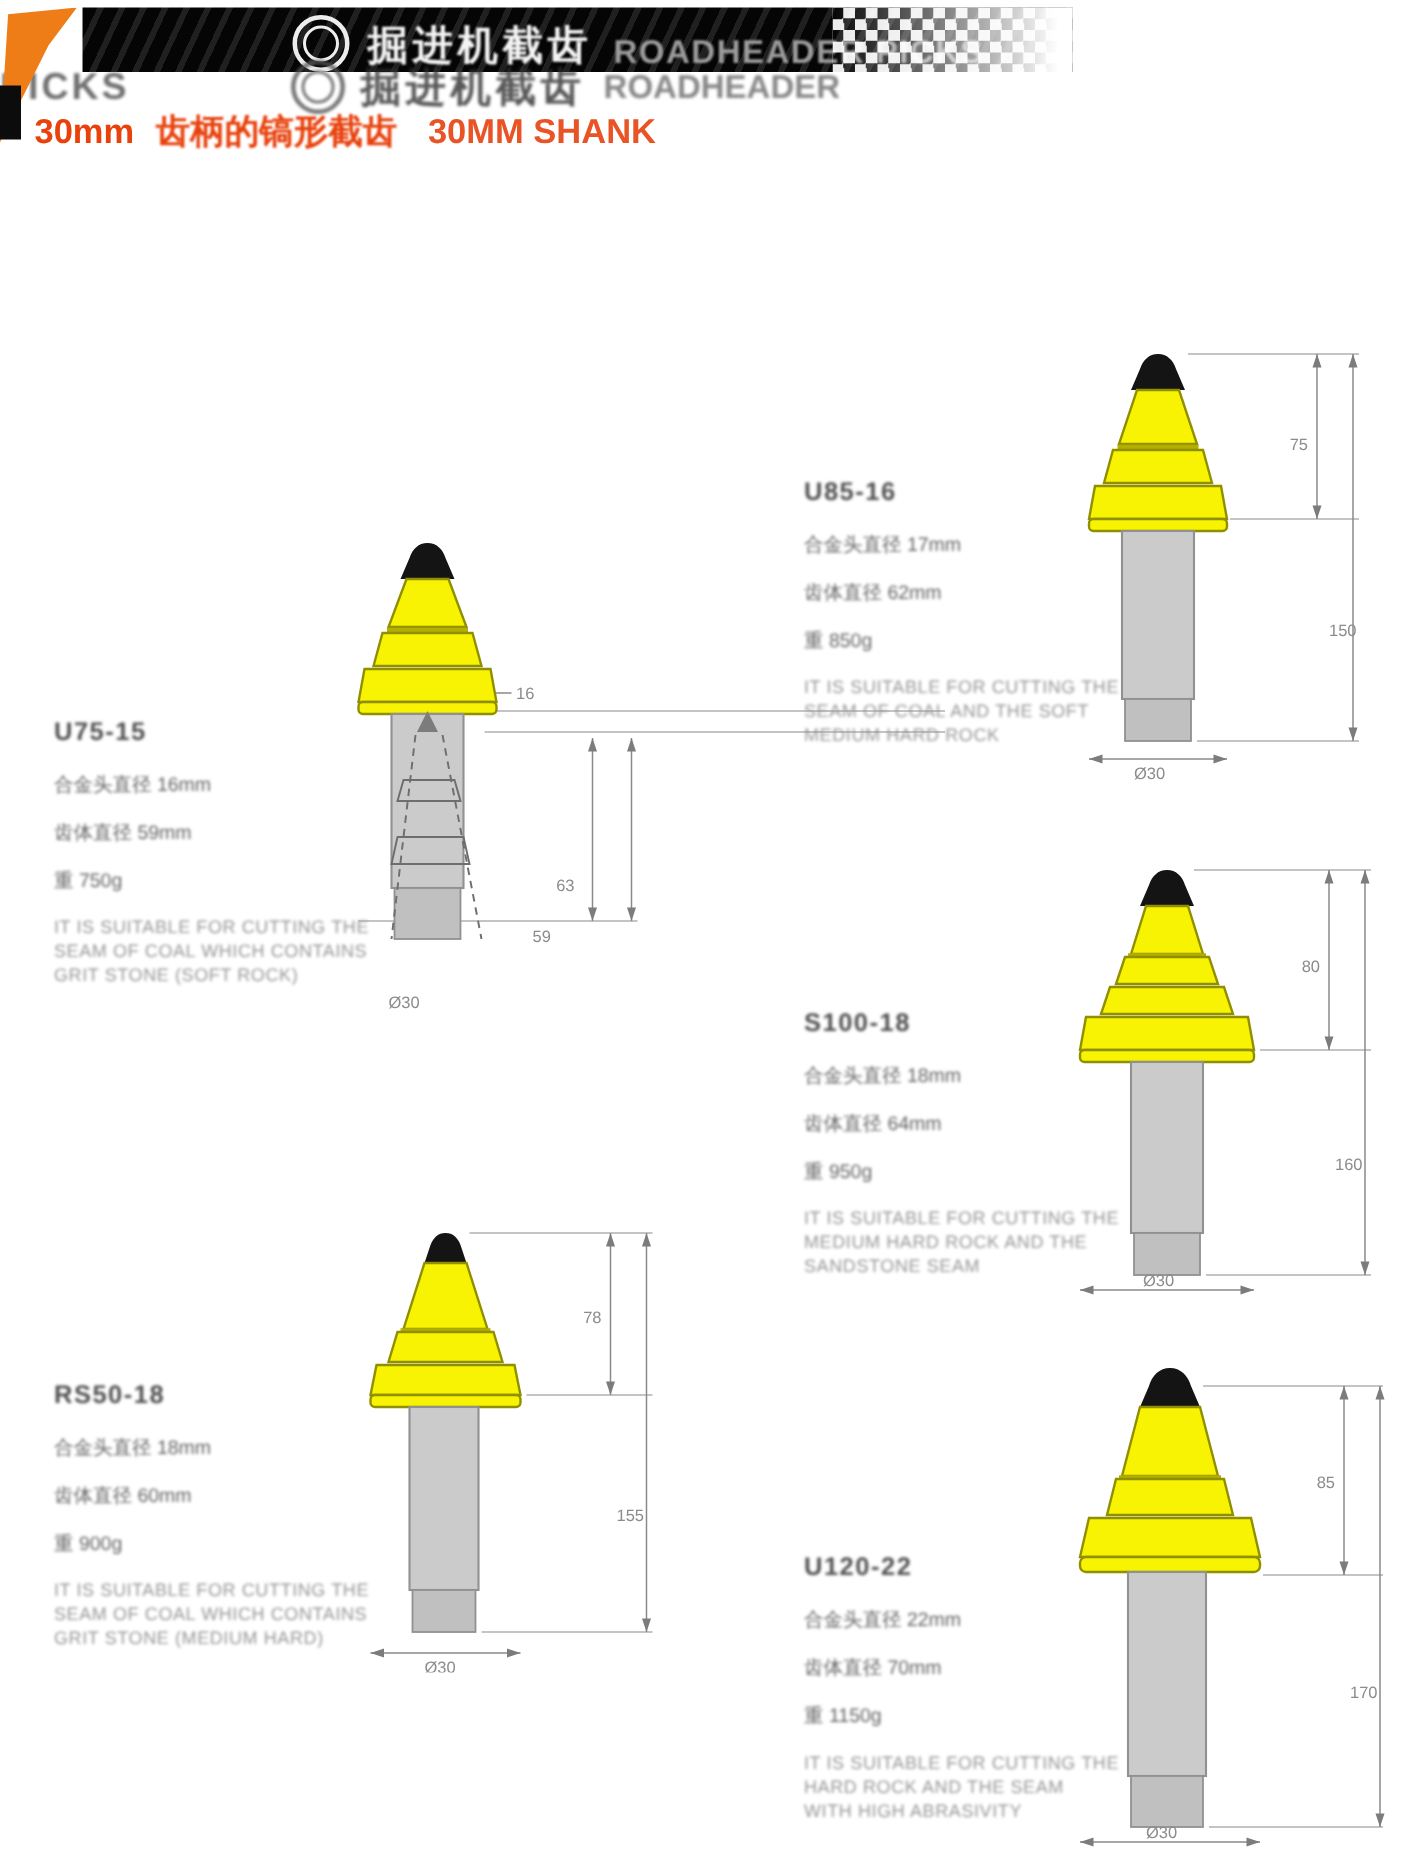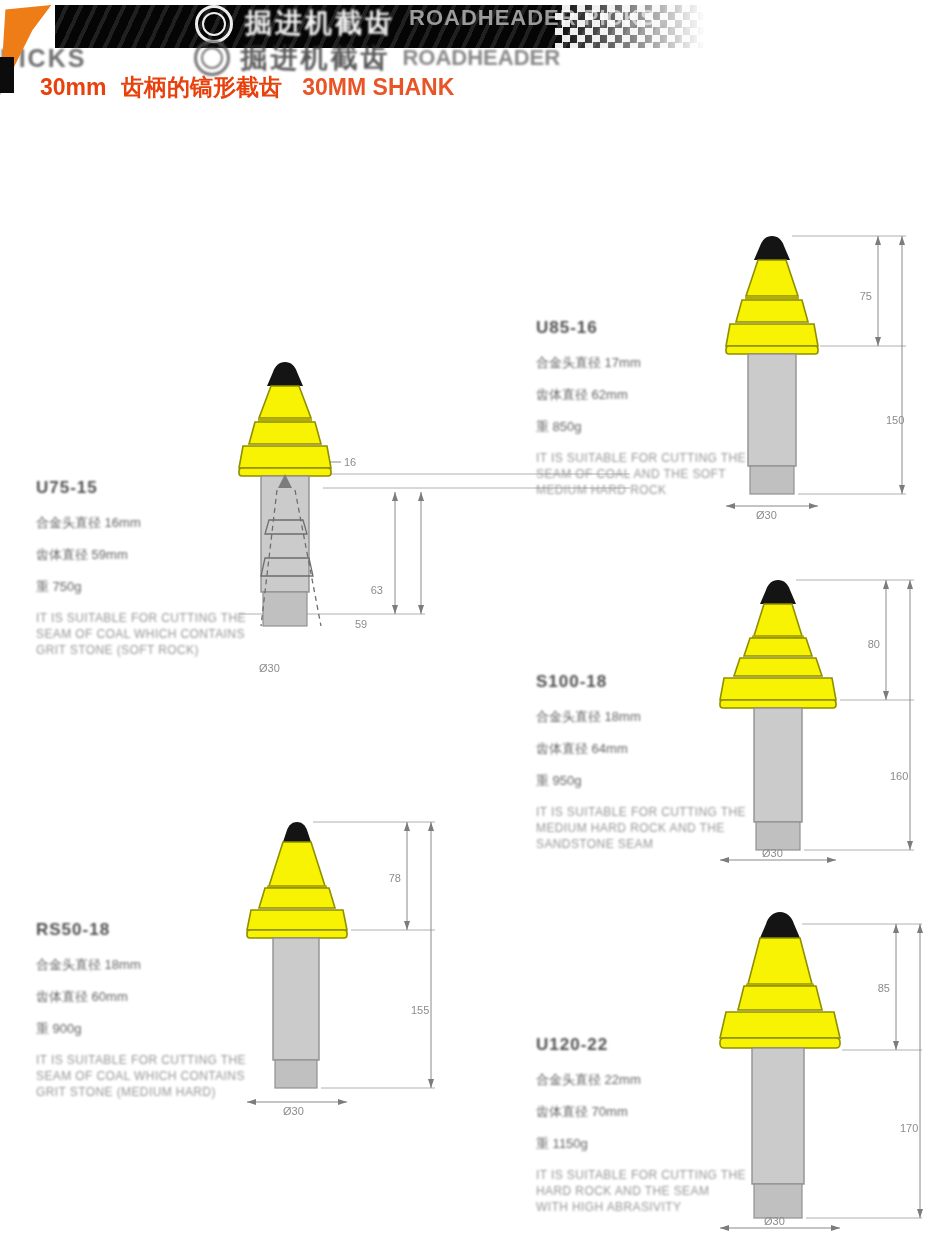--- a/index.html
+++ b/index.html
@@ -2,21 +2,21 @@
 <html><head>
 <meta charset="utf-8">
 <style>
   html,body{margin:0;padding:0}
   body{width:940px;height:1235px;position:relative;background:#fff;
        font-family:"Liberation Sans","DejaVu Sans",sans-serif;overflow:hidden}
 
   
   .banner{position:absolute;left:55px;top:5px;width:660px;height:43px;
           background:repeating-linear-gradient(115deg,#050505 0 9px,#202020 9px 13px);
-          display:flex;align-items:flex-start;box-sizing:border-box;padding-left:140px}
+          display:flex;align-items:flex-end;box-sizing:border-box;padding-left:140px}
   .banner::after{content:"";position:absolute;right:0;top:0;width:160px;height:100%;
           background:
             linear-gradient(to right,rgba(255,255,255,0),#fff 94%),
             repeating-conic-gradient(rgba(255,255,255,.92) 0% 25%,rgba(255,255,255,0) 25% 50%);
           background-size:100% 100%,15px 15px}
   .logo-ring{width:32px;height:32px;border:3px solid #ededed;border-radius:50%;
           position:relative;flex:0 0 auto;margin-right:12px}
   .logo-ring::after{content:"";position:absolute;inset:4px;border:2px solid #ededed;border-radius:50%}
   .banner-cn{color:#f4f4f4;font-size:27px;font-weight:bold;letter-spacing:3px;
           filter:blur(.8px);white-space:nowrap}
@@ -29,21 +29,21 @@
   .ghost-ring{width:30px;height:30px;border:3px solid #555;border-radius:50%;
           position:relative;margin-left:108px}
   .ghost-ring::after{content:"";position:absolute;inset:4px;border:2px solid #555;border-radius:50%}
   .ghost-cn{color:#2e2e2e;font-size:27px;font-weight:bold;letter-spacing:3px;margin-left:10px}
   .ghost-en{color:#6b6b6b;font-size:22px;font-weight:bold;margin-left:12px}
 
   .orange-wedge{position:absolute;left:0;top:5px;width:54px;height:90px;background:#ee7d17;
           clip-path:polygon(10% 5%,95% 0,60% 28%,0 100%)}
   .black-tab{position:absolute;left:0;top:57px;width:14px;height:36px;background:#0c0c0c}
 
-  .subtitle{position:absolute;left:40px;top:72px;font-size:23px;font-weight:bold;
+  .subtitle{position:absolute;left:23px;top:72px;font-size:23px;font-weight:bold;
           color:#e8410c;white-space:nowrap}
   .subtitle .cn{filter:blur(.7px);margin:0 8px}
   .subtitle .en{color:#e95426;font-weight:bold;margin-left:6px}
 
   
   .pblock{position:absolute;width:220px}
   .model{font-size:17px;font-weight:bold;color:#4f4f4f;letter-spacing:1px;
          filter:blur(1.1px);margin-bottom:16px}
   .spec{font-size:13px;color:#646464;margin-bottom:14px;filter:blur(1.1px)}
   .desc{margin-top:6px}

